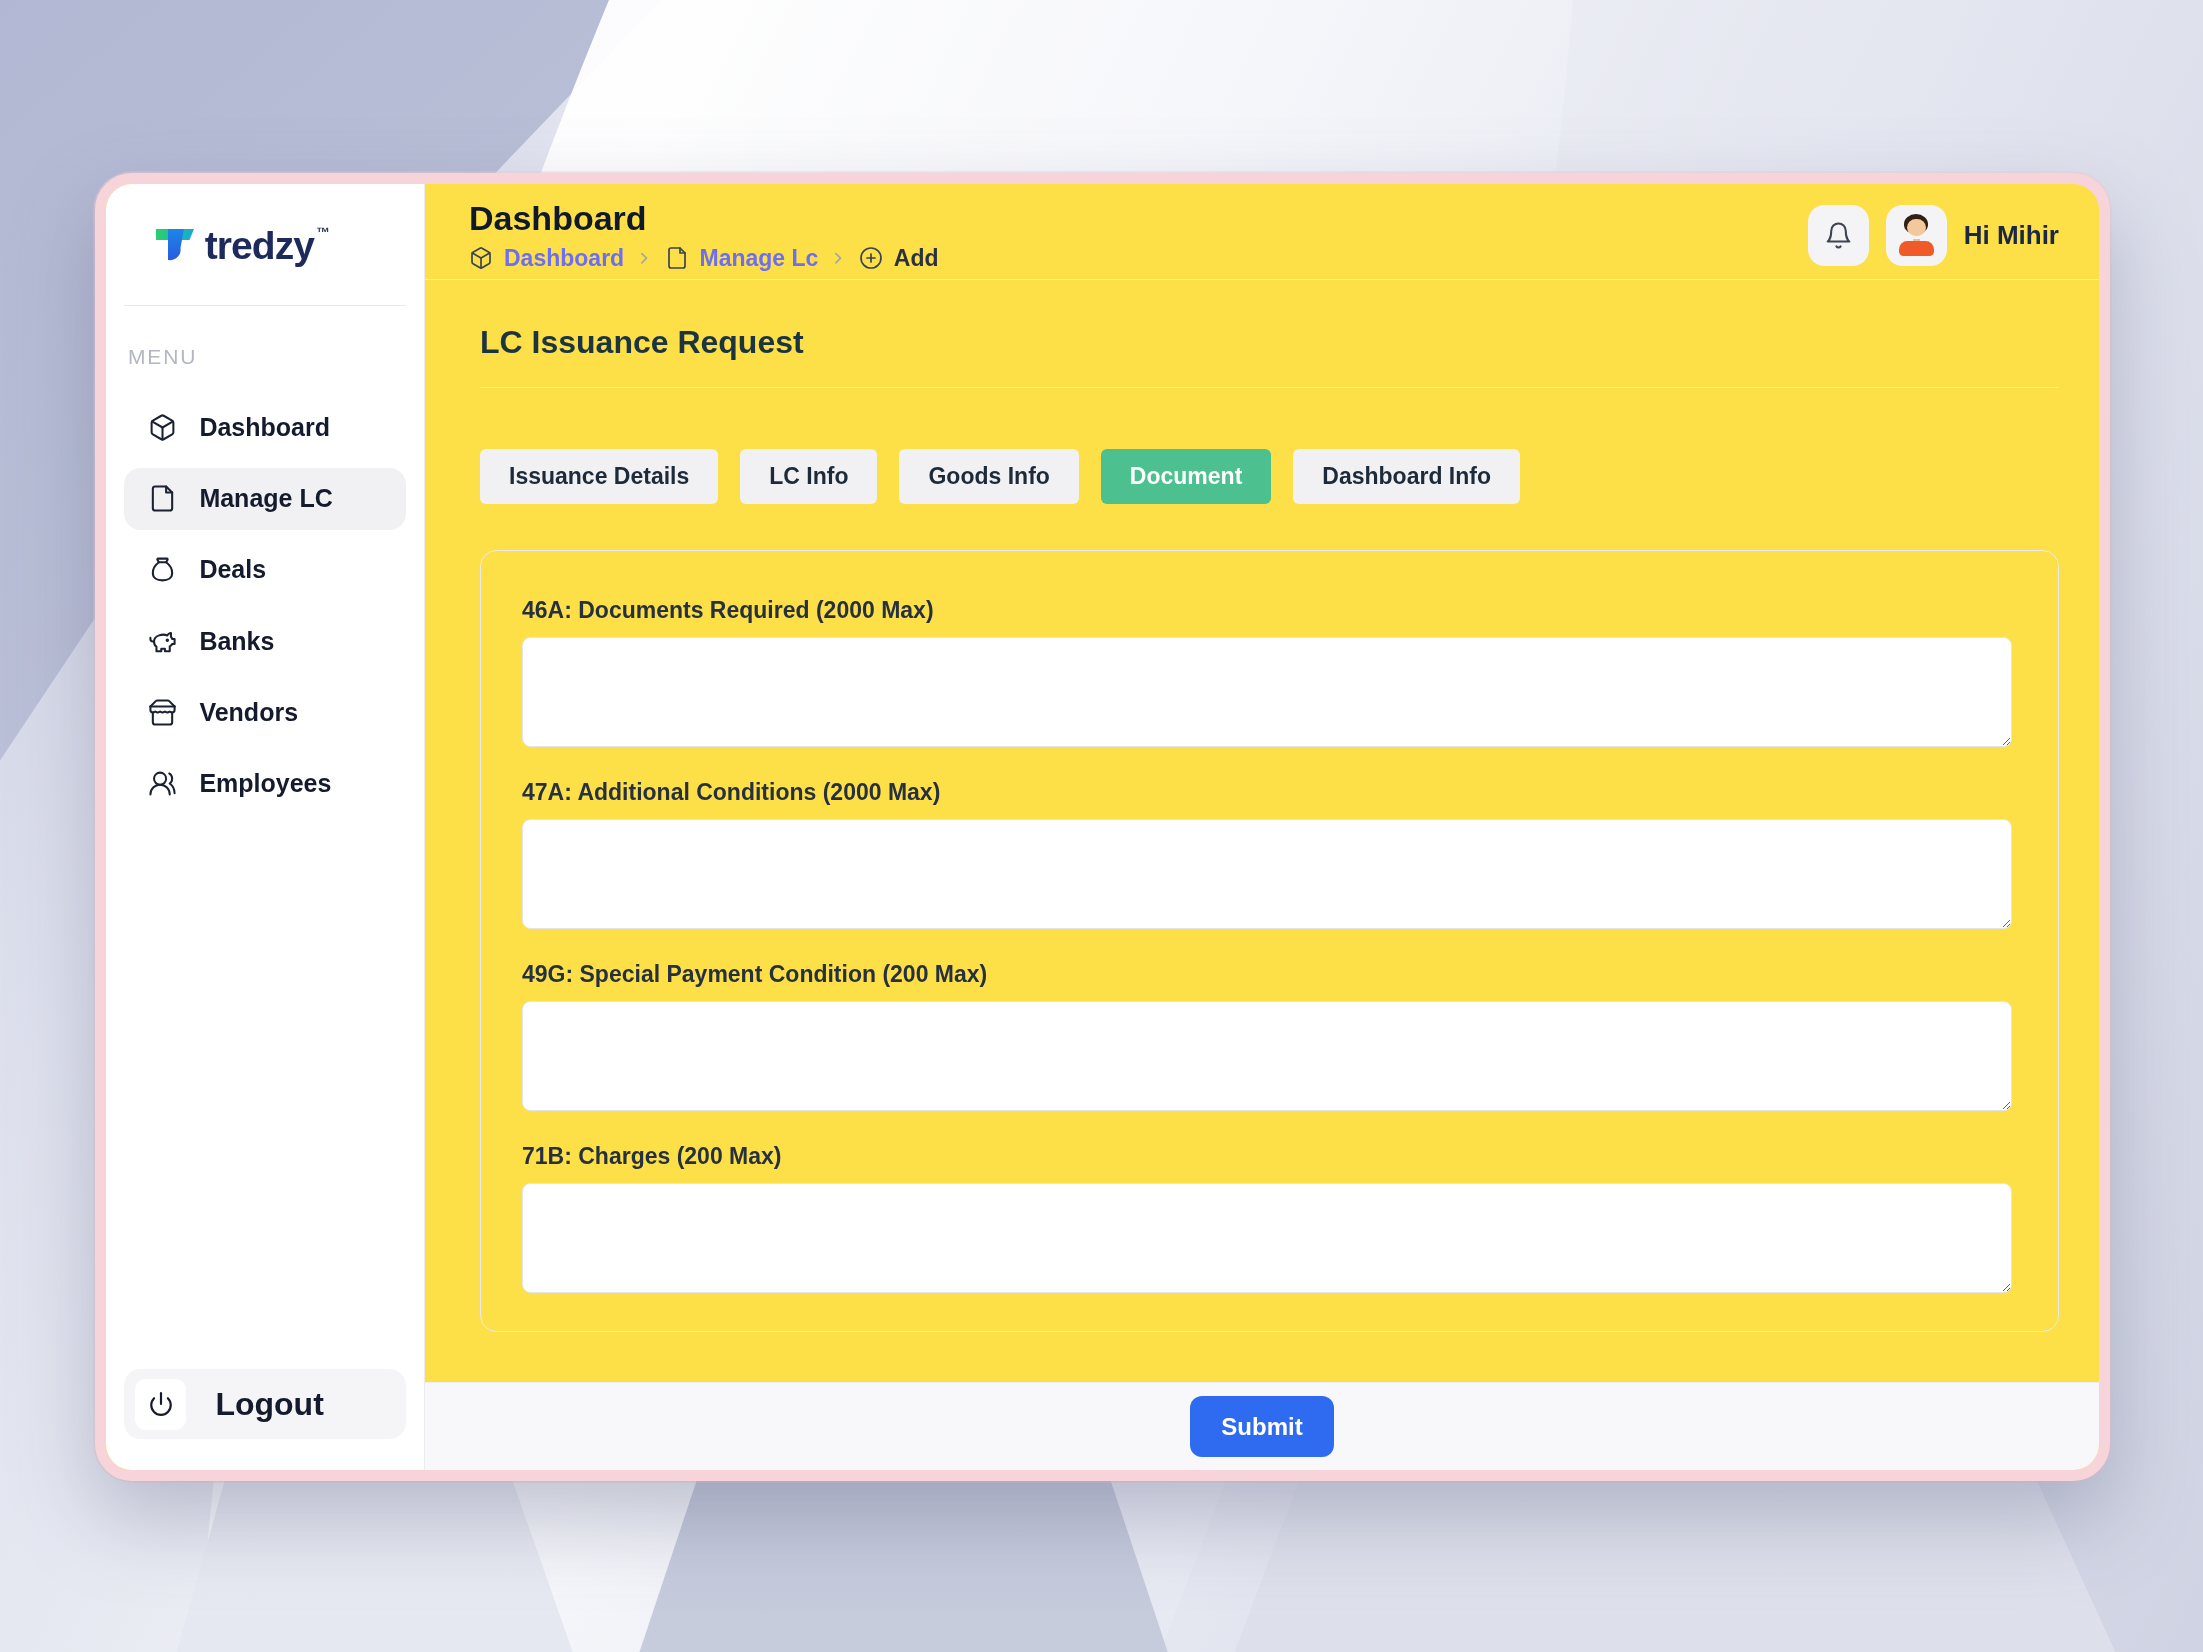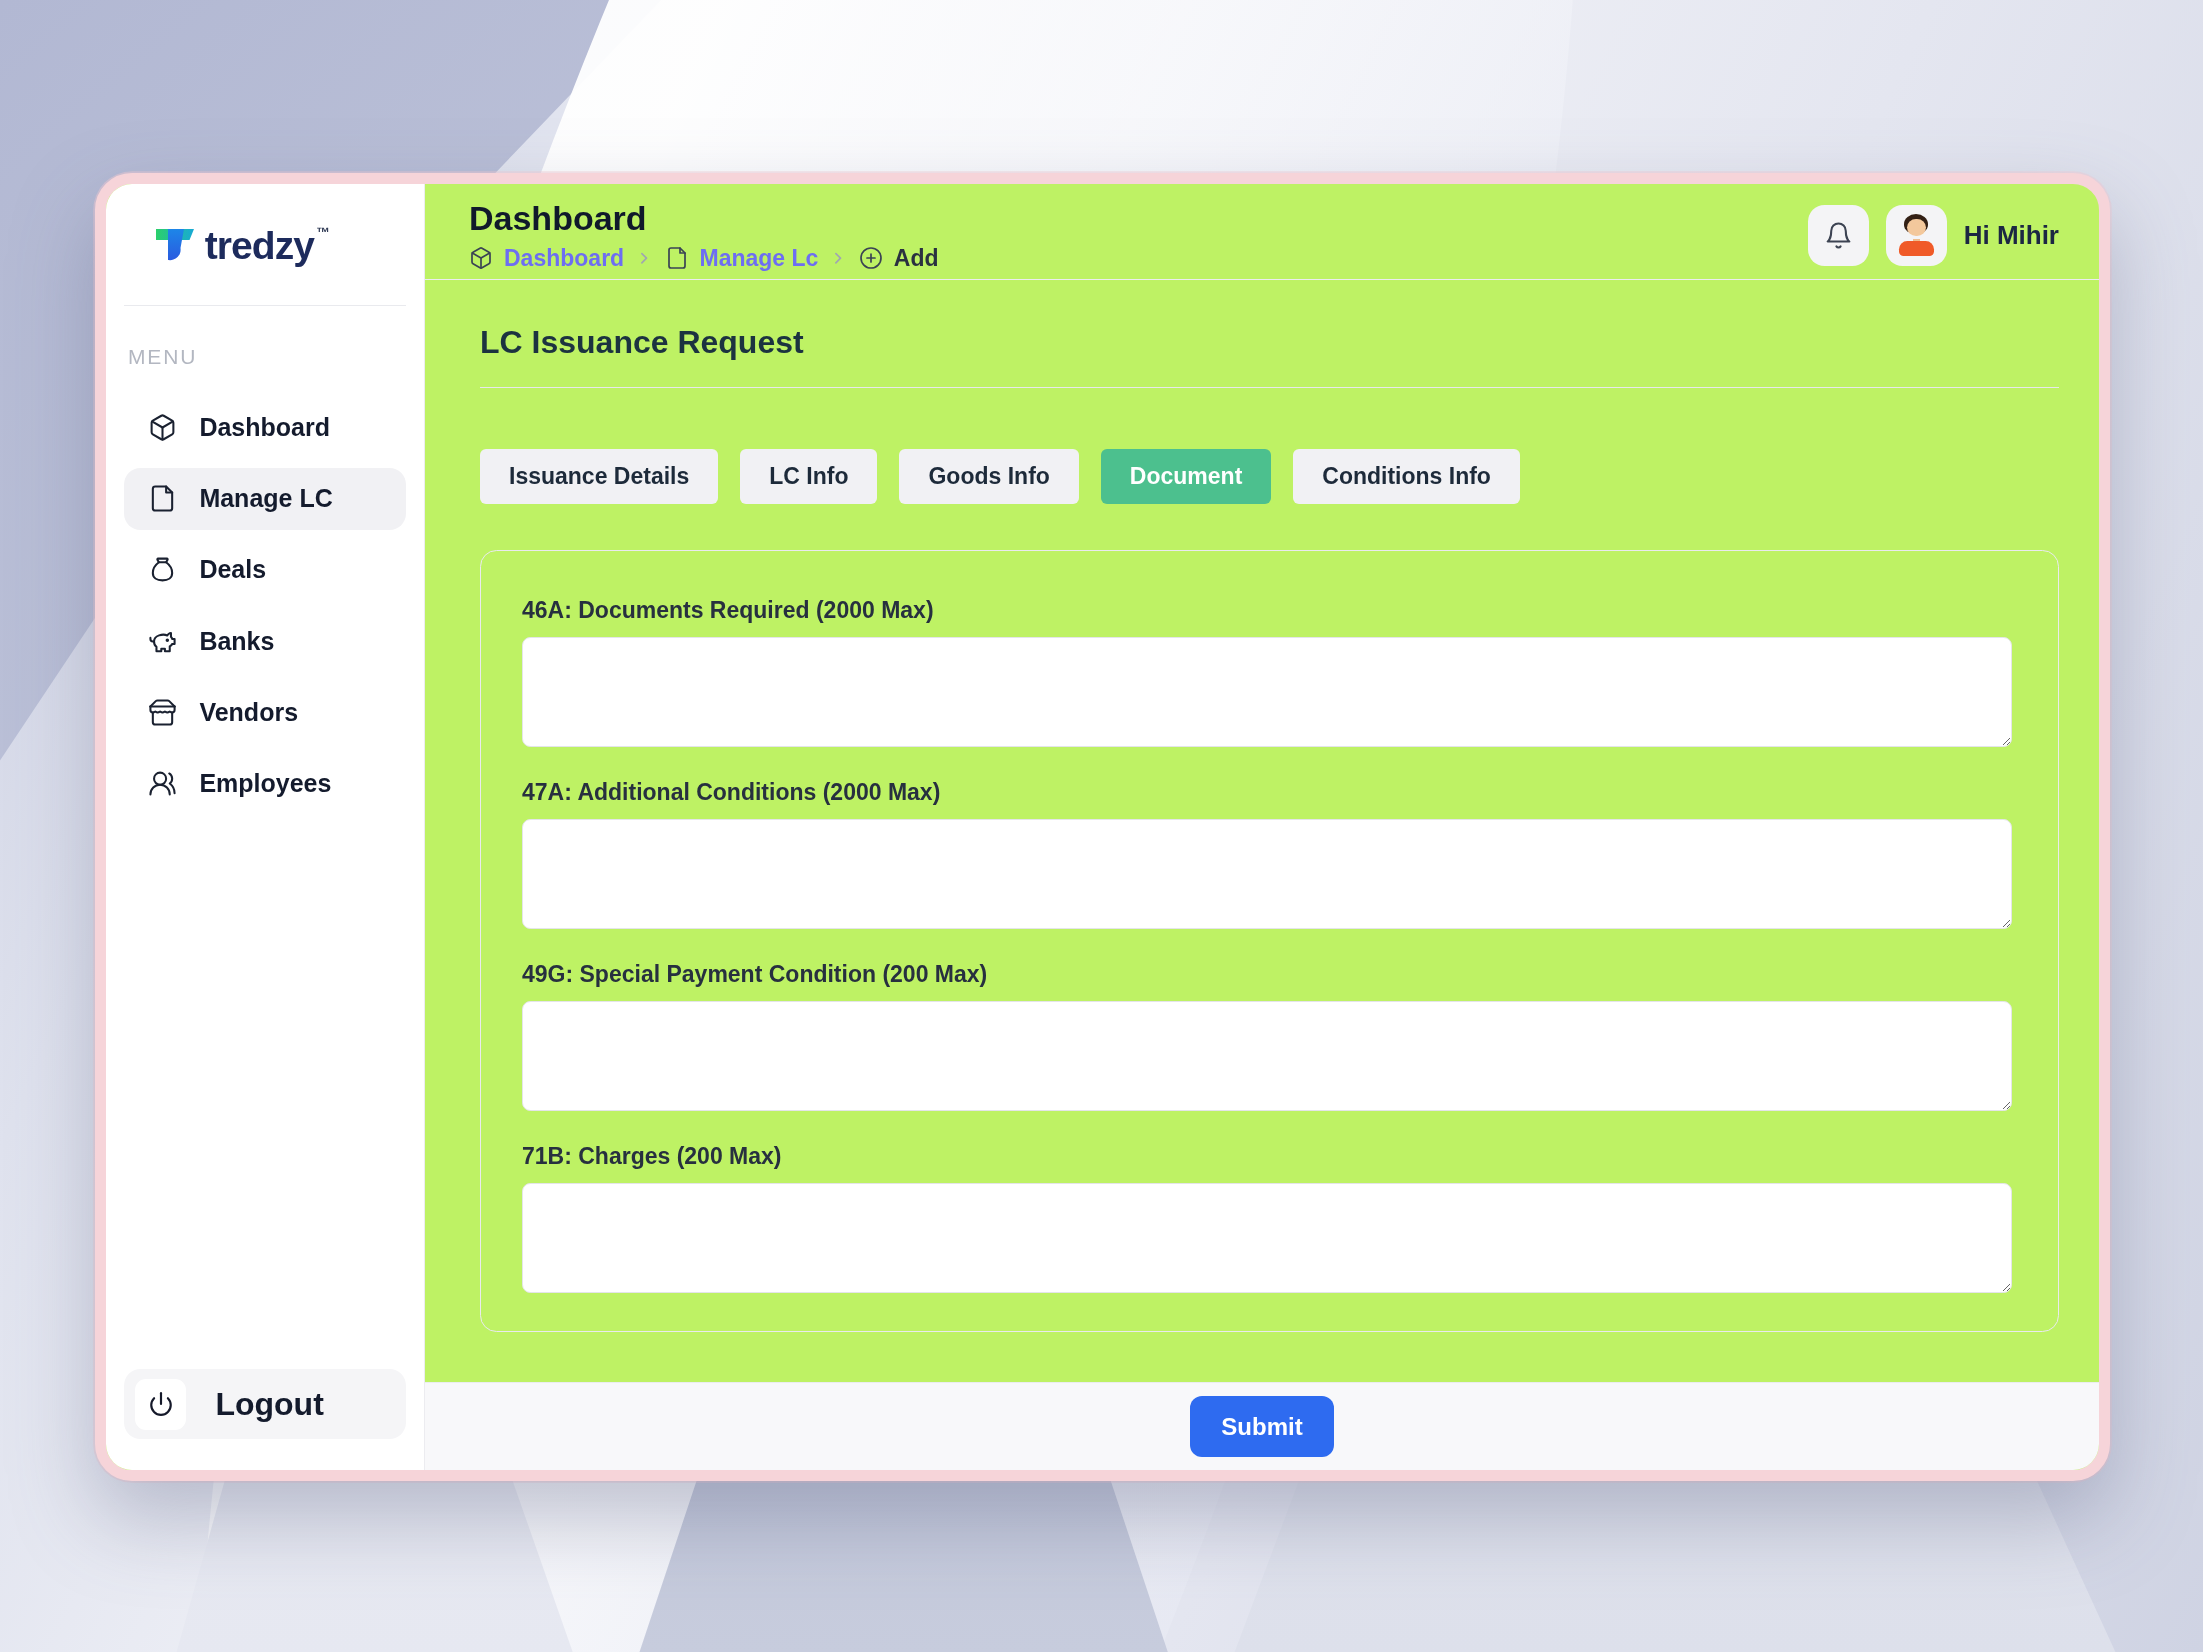--- a/index.html
+++ b/index.html
@@ -20,21 +20,21 @@
     clip-path:polygon(29% 100%,41% 52%,53% 100%);}
   .bg .s3{position:absolute;inset:0;background:linear-gradient(180deg,#eef0f6,#dde0eb);
     clip-path:polygon(56% 100%,74% 36%,96% 100%);}
   .bg .s4{position:absolute;inset:0;background:linear-gradient(180deg,#f7f8fb,#e6e8f1);
     clip-path:polygon(8% 100%,16% 62%,26% 100%);}
 
   
   .window{
     position:absolute;z-index:2;left:95px;top:173px;width:2015px;height:1308px;
     box-sizing:border-box;border:11px solid var(--window-border-pink,#f6d4d9);
-    border-radius:37px;background:#bef264;display:flex;
+    border-radius:37px;background:#fde047;display:flex;
     box-shadow:0 37px 83px rgba(90,95,130,.35),0 0 0 1.8px rgba(244,205,213,.45);
     overflow:hidden;
   }
 
   
   .sidebar{width:319px;min-width:319px;box-sizing:border-box;background:#fff;
     border-right:0.9px solid #ececf0;display:flex;flex-direction:column;padding:0 18.4px;}
   .logo{display:flex;align-items:flex-start;margin:40px 0 0 29px;cursor:pointer;}
   .logo-mark{width:44px;height:44px;margin-right:7.3px;}
   .logo-text{font-size:39px;font-weight:800;color:var(--brand-navy,#1d2b5c);letter-spacing:-0.9px;line-height:44px;}
@@ -268,21 +268,21 @@
 
     <section class="content">
       <h2 class="page-title">LC Issuance Request</h2>
       <div class="content-divider"></div>
 
       <div class="tabs">
         <button class="tab">Issuance Details</button>
         <button class="tab">LC Info</button>
         <button class="tab">Goods Info</button>
         <button class="tab active">Document</button>
-        <button class="tab">Conditions Info</button>
+        <button class="tab">Dashboard Info</button>
       </div>
 
       <div class="form-card">
         <div class="field-group">
           <label class="field-label">46A: Documents Required (2000 Max)</label>
           <textarea class="field-input" style=""></textarea>
         </div>
         <div class="field-group">
           <label class="field-label">47A: Additional Conditions (2000 Max)</label>
           <textarea class="field-input" style=""></textarea>

